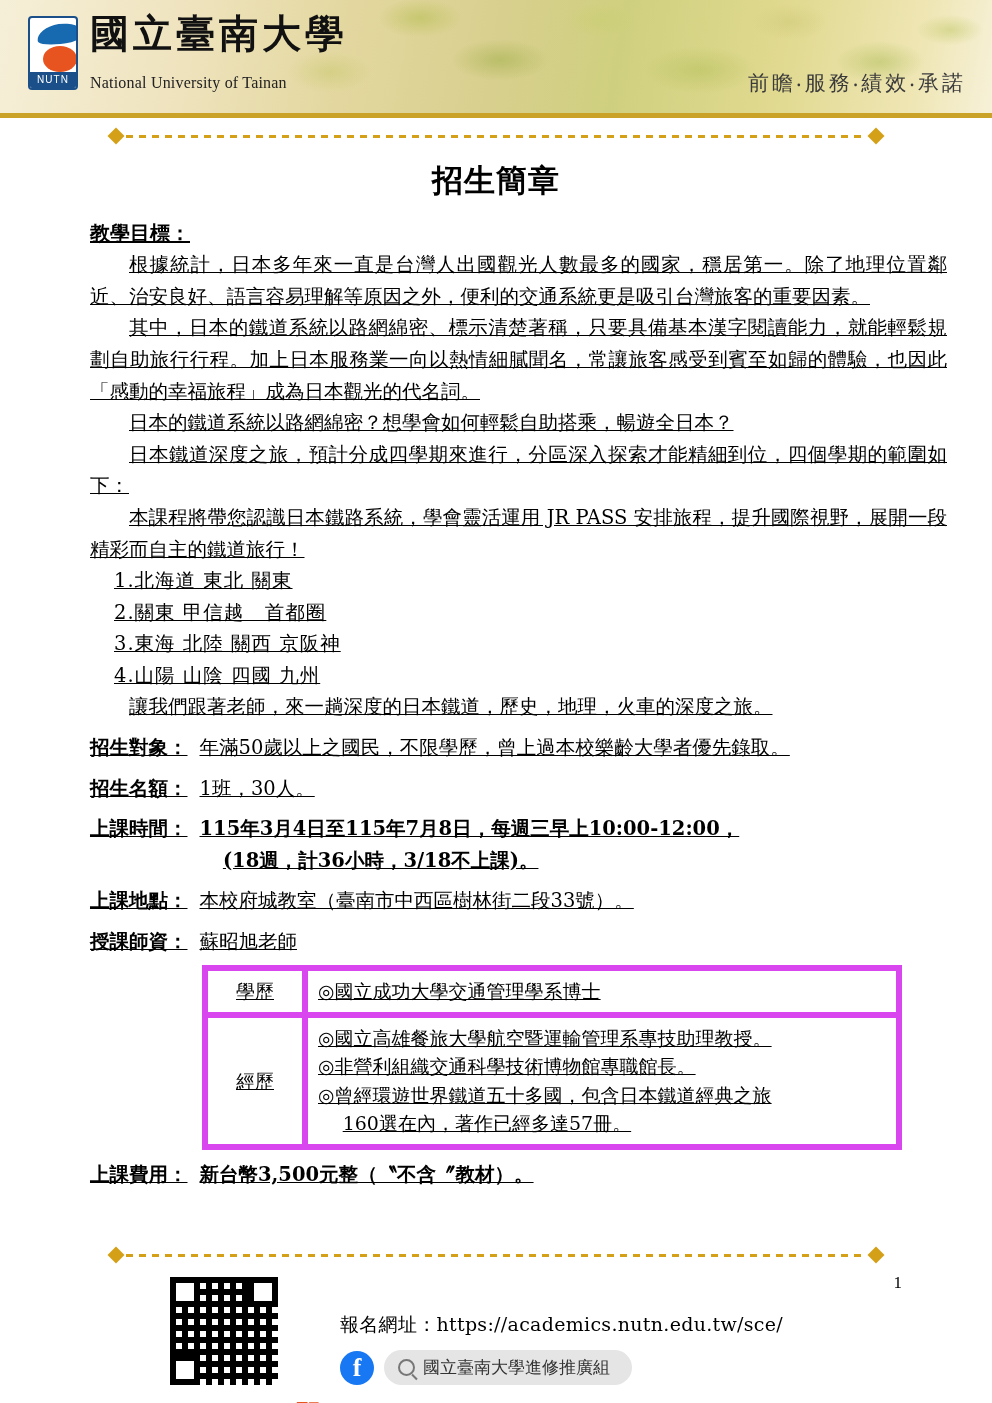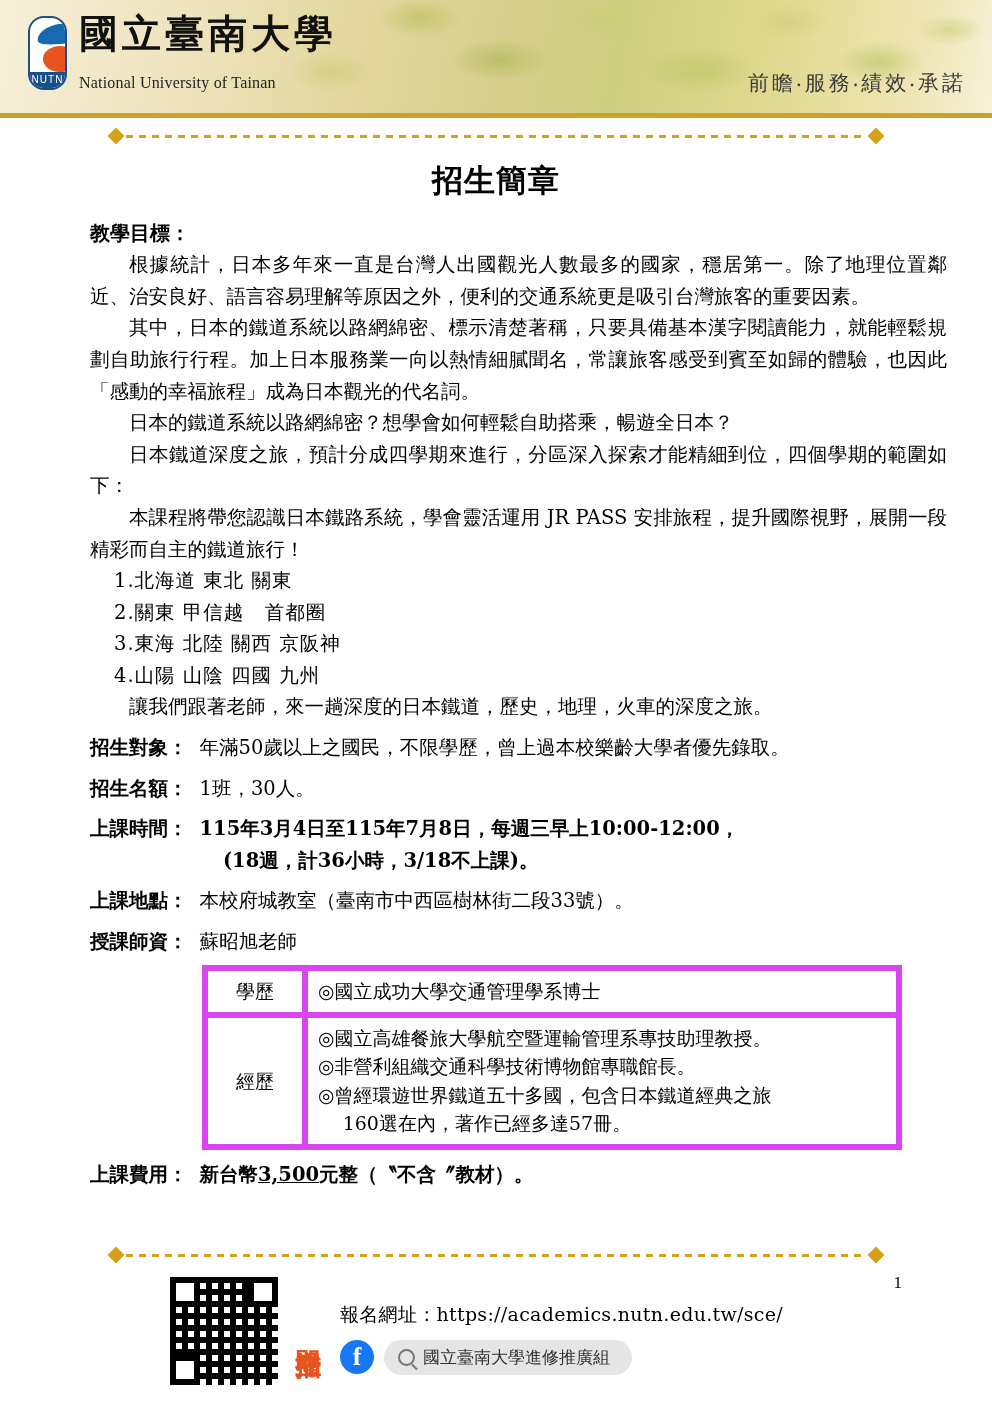--- a/index.html
+++ b/index.html
@@ -45,25 +45,25 @@
   }
   .logo-block {
     position: absolute;
     left: 28px;
     top: 14px;
     display: flex;
     align-items: center;
     gap: 12px;
   }
   .logo-mark {
-    width: 39px;
+    width: 50px;
     height: 74px;
     background: #ffffff;
     border: 2px solid #1a4f8a;
-    border-radius: 16px;
+    border-radius: 4px;
     position: relative;
     box-sizing: border-box;
     overflow: hidden;
   }
   .logo-mark .bird {
     position: absolute;
     top: 6px; left: 7px;
     width: 46px; height: 20px;
     background: #1769b0;
     border-radius: 50% 50% 40% 60% / 70% 60% 40% 30%;
@@ -155,20 +155,21 @@
     font-weight: bold;
     letter-spacing: 1px;
     line-height: 1.45;
   }
 
   
   .content {
     margin: 14px 45px 0 90px;
     font-size: 19.5px;
     line-height: 1.62;
+    text-decoration: underline;
   }
   .sec-label {
     font-weight: bold;
     font-size: 20px;
   }
   .field-row {
     margin-top: 9px;
     display: flex;
     align-items: flex-start;
     gap: 12px;
@@ -224,21 +225,21 @@
   .footer {
     position: absolute;
     left: 0; right: 0;
     bottom: 18px;
   }
   .footer-rule {
     margin: 0 110px;
   }
   .footer-inner {
     display: flex;
-    align-items: center;
+    align-items: flex-end;
     margin: 14px 0 0 170px;
     gap: 6px;
   }
   .qr {
     width: 108px; height: 108px;
     background:
       repeating-linear-gradient(to right, #000 0 6px, #fff 6px 12px),
       repeating-linear-gradient(to bottom, #000 0 6px, #fff 6px 12px);
     background-blend-mode: multiply;
     position: relative;

